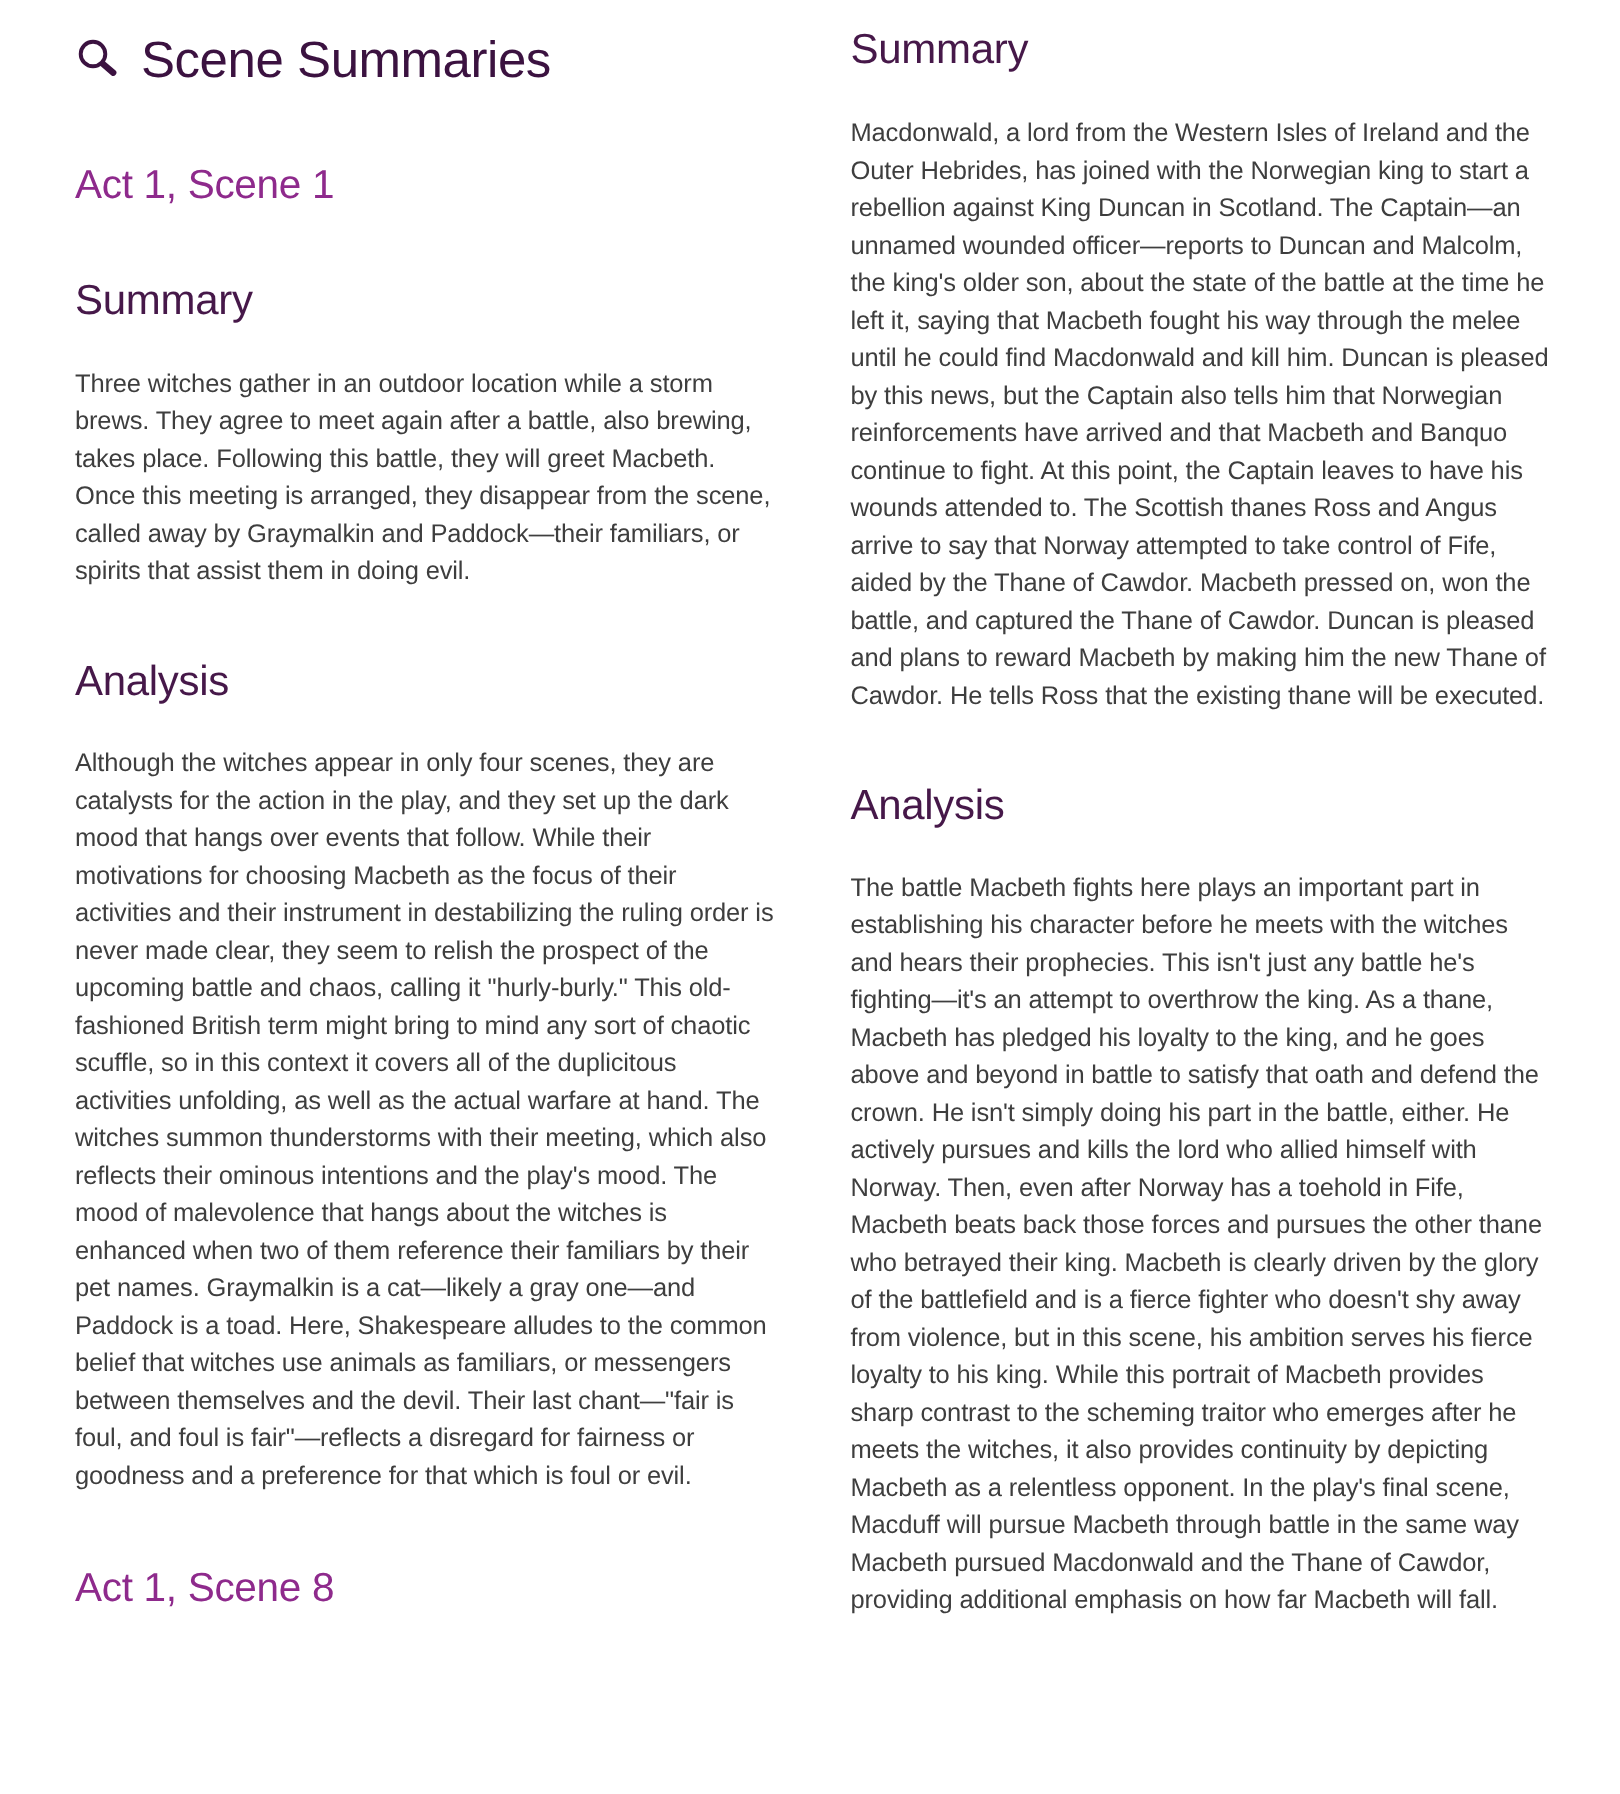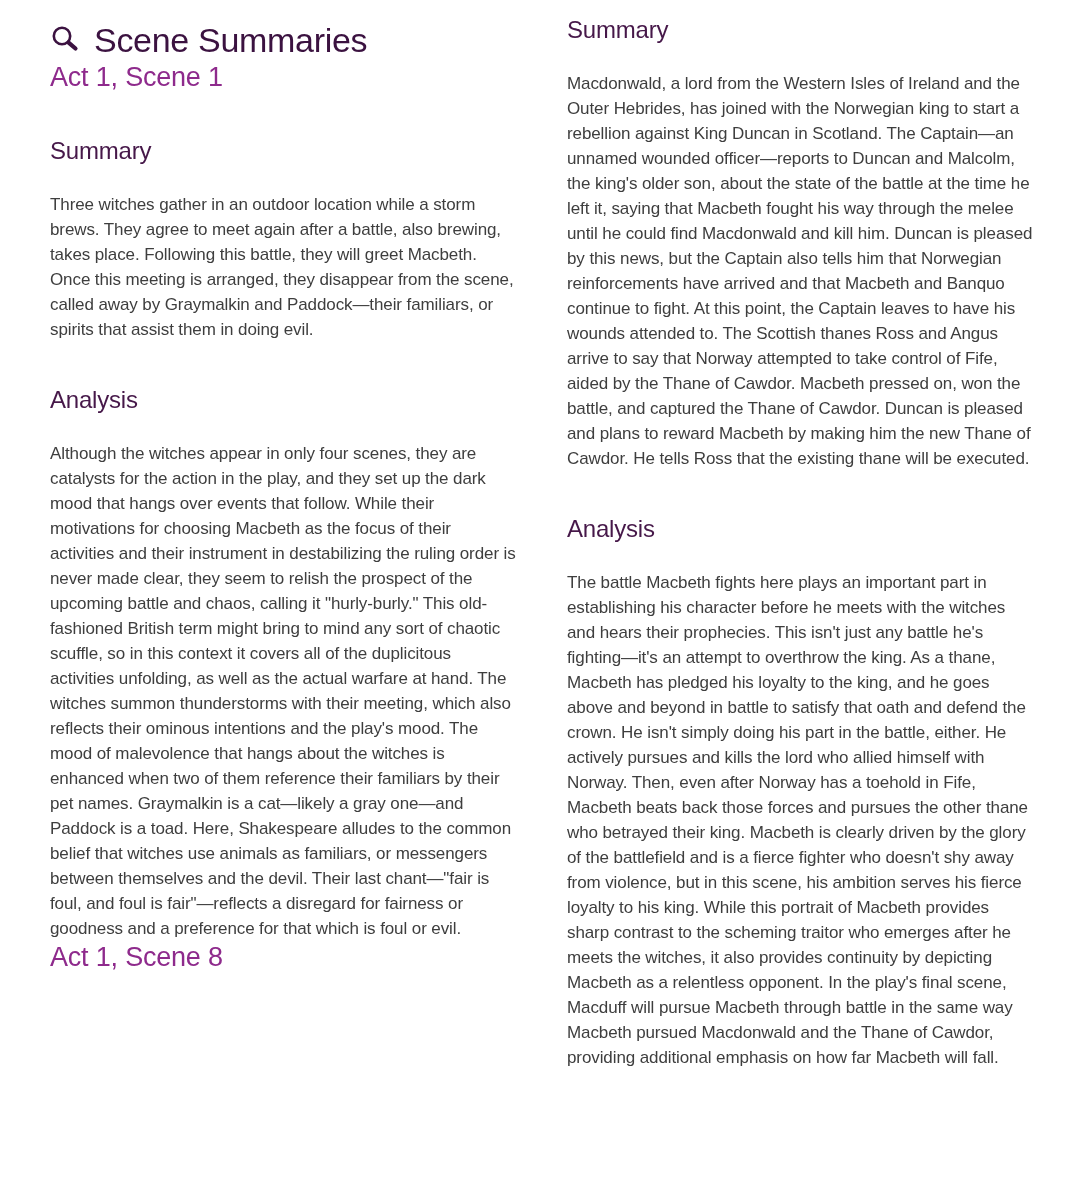--- a/index.html
+++ b/index.html
@@ -25,29 +25,30 @@
   .title-icon { display: inline-flex; color: #3b1240; flex: 0 0 auto; }
   .title-icon svg { width: 32px; height: 32px; display: block; }
   .doc-title {
     font-size: 34px;
     font-weight: 500;
     color: #3b1240;
     letter-spacing: -0.3px;
     line-height: 1.2;
   }
   .scene-heading {
+    margin-top: 46px;
     font-size: 27px;
     font-weight: 500;
     color: #8e2a8c;
     letter-spacing: -0.2px;
     line-height: 1.2;
   }
   .section-heading {
     margin-top: 44px;
-    font-size: 24px;
+    font-size: 28px;
     font-weight: 500;
     color: #461849;
     letter-spacing: -0.2px;
     line-height: 1.2;
   }
   .col-right .section-heading:first-child { margin-top: 16px; }
   .body-text {
     margin-top: 26px;
     font-size: 17px;
     line-height: 25px;

